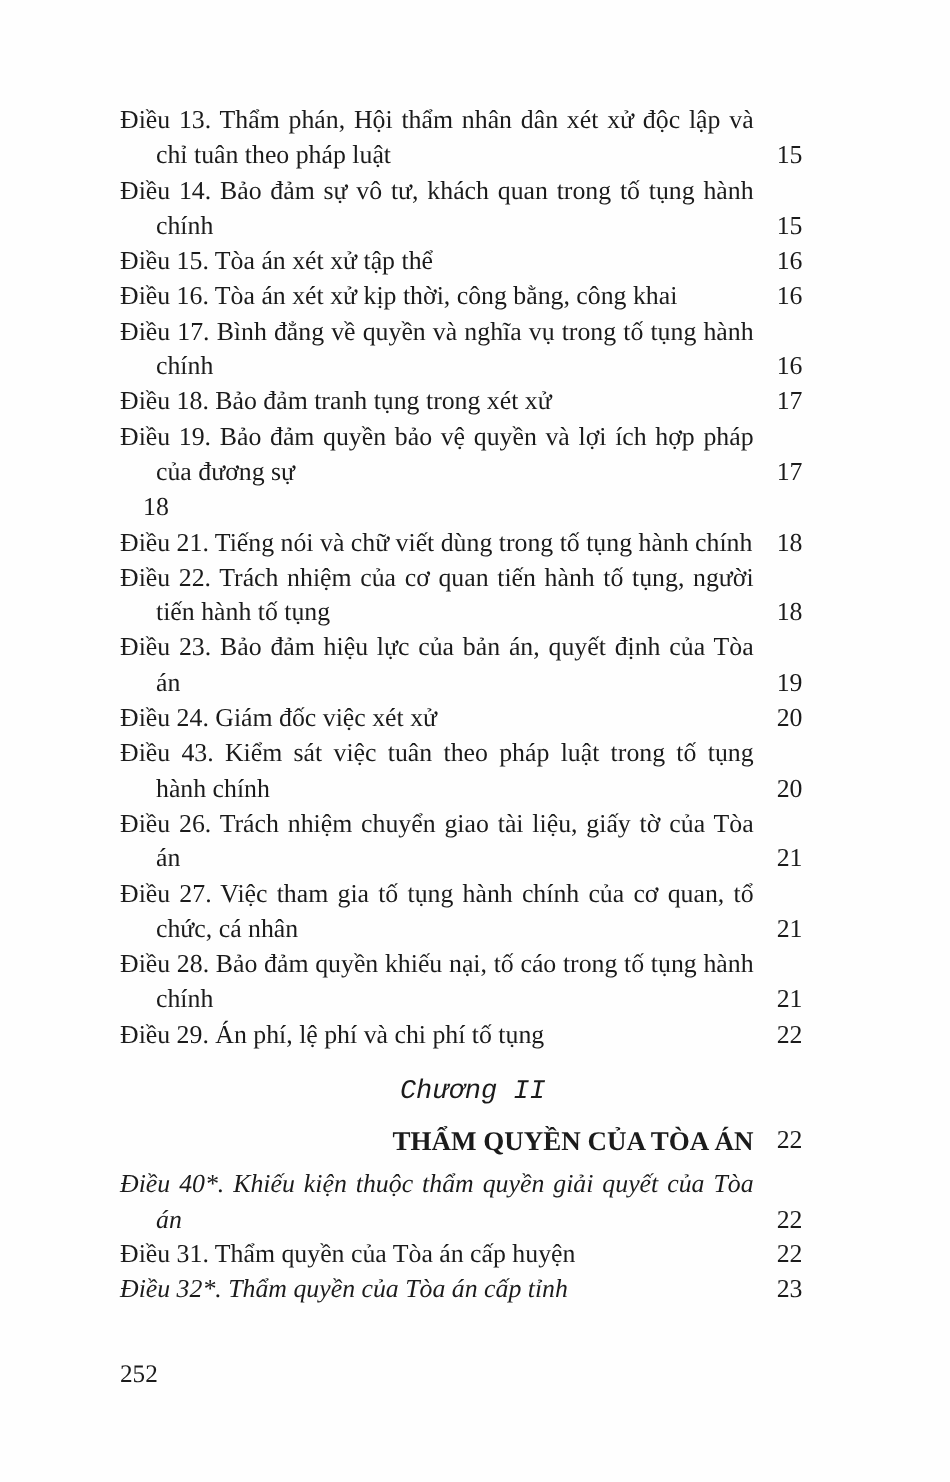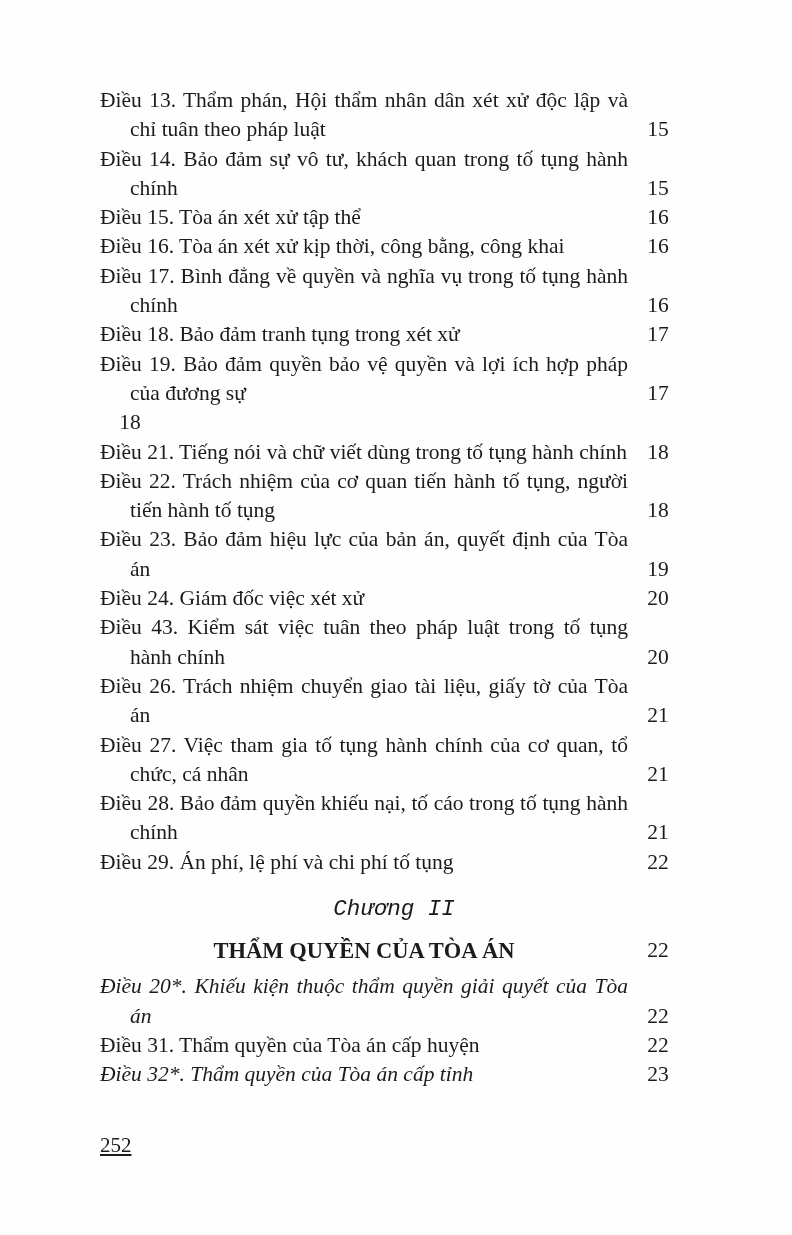--- a/index.html
+++ b/index.html
@@ -29,29 +29,28 @@
   .italic .t{font-style:italic}
   .chapter-label{
     text-align:center;
     font-style:italic;
     font-size:22.5px;line-height:30px;
     margin-top:17px;
     font-family:Liberation Mono, monospace;
   }
   .chapter-row{margin-top:12px;margin-bottom:7px}
   .chapter-row .t{
-    text-align:center;
+    text-align:right;
     font-weight:bold;
     font-size:22.5px;
     padding-left:0;text-indent:0;
   }
   .footer-num{
     position:absolute;left:100px;top:1133px;
     font-size:21px;
-    text-decoration:underline;
   }
 </style>
 </head>
 <body>
 
 <div class="page">
 
   <div class="entry">
       <span class="t">Điều 13. Thẩm phán, Hội thẩm nhân dân xét xử độc lập và chỉ tuân theo pháp luật</span>
       <span class="p">15</span>
@@ -120,21 +119,21 @@
       <span class="p">22</span>
     </div>
 
   <div class="chapter-label">Chương II</div>
   <div class="entry chapter-row">
       <span class="t">THẨM QUYỀN CỦA TÒA ÁN</span>
       <span class="p">22</span>
     </div>
 
   <div class="entry italic">
-      <span class="t">Điều 20*. Khiếu kiện thuộc thẩm quyền giải quyết của Tòa án</span>
+      <span class="t">Điều 40*. Khiếu kiện thuộc thẩm quyền giải quyết của Tòa án</span>
       <span class="p">22</span>
     </div>
   <div class="entry">
       <span class="t">Điều 31. Thẩm quyền của Tòa án cấp huyện</span>
       <span class="p">22</span>
     </div>
   <div class="entry italic">
       <span class="t">Điều 32*. Thẩm quyền của Tòa án cấp tỉnh</span>
       <span class="p">23</span>
     </div>

